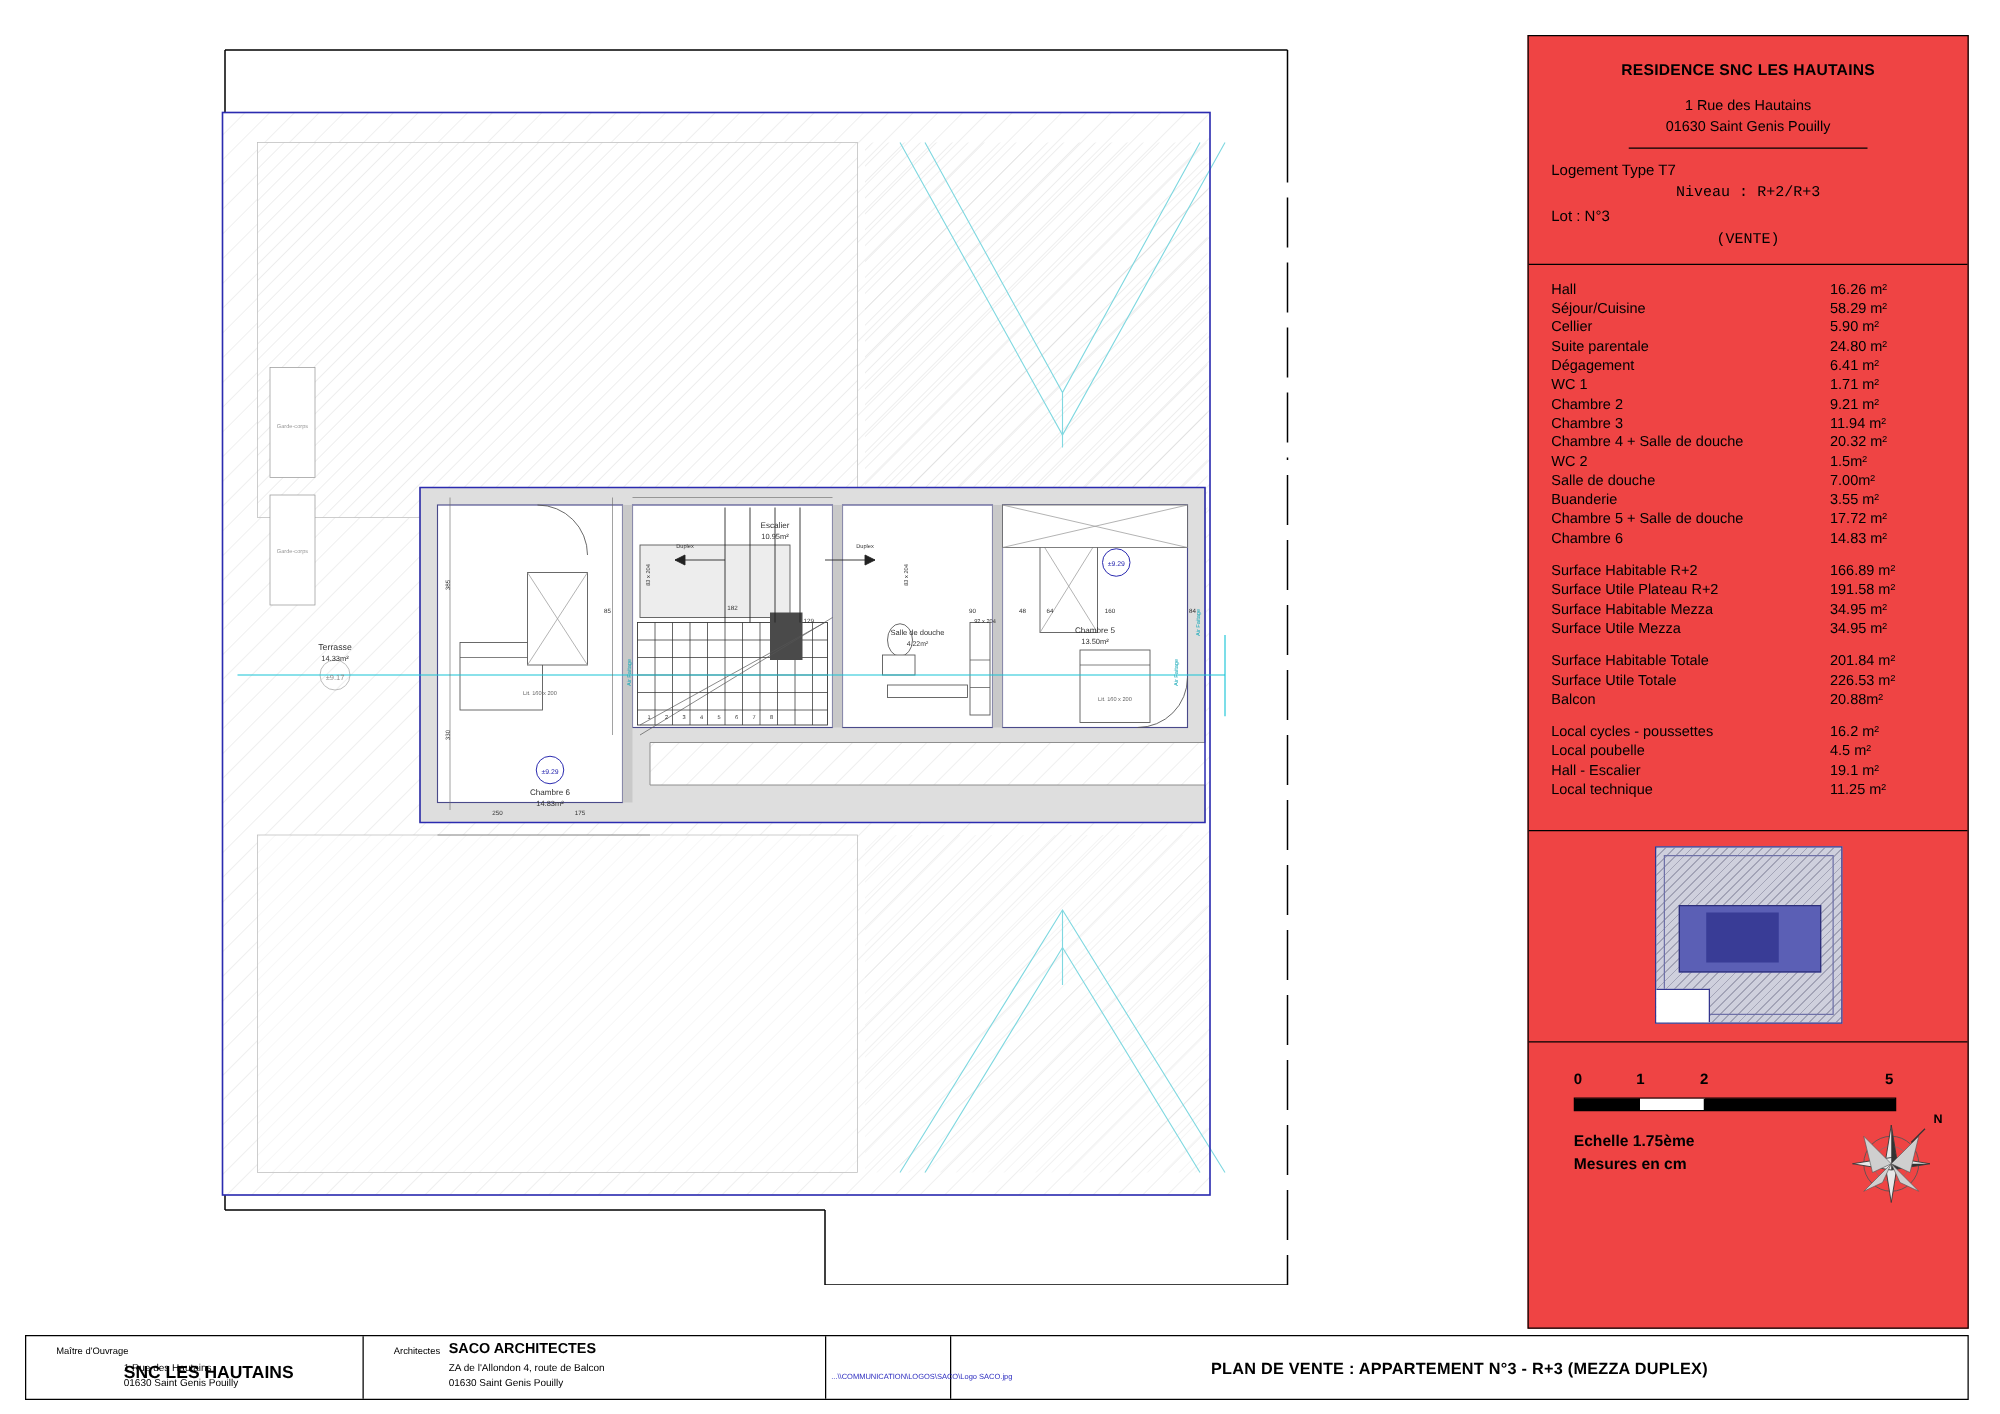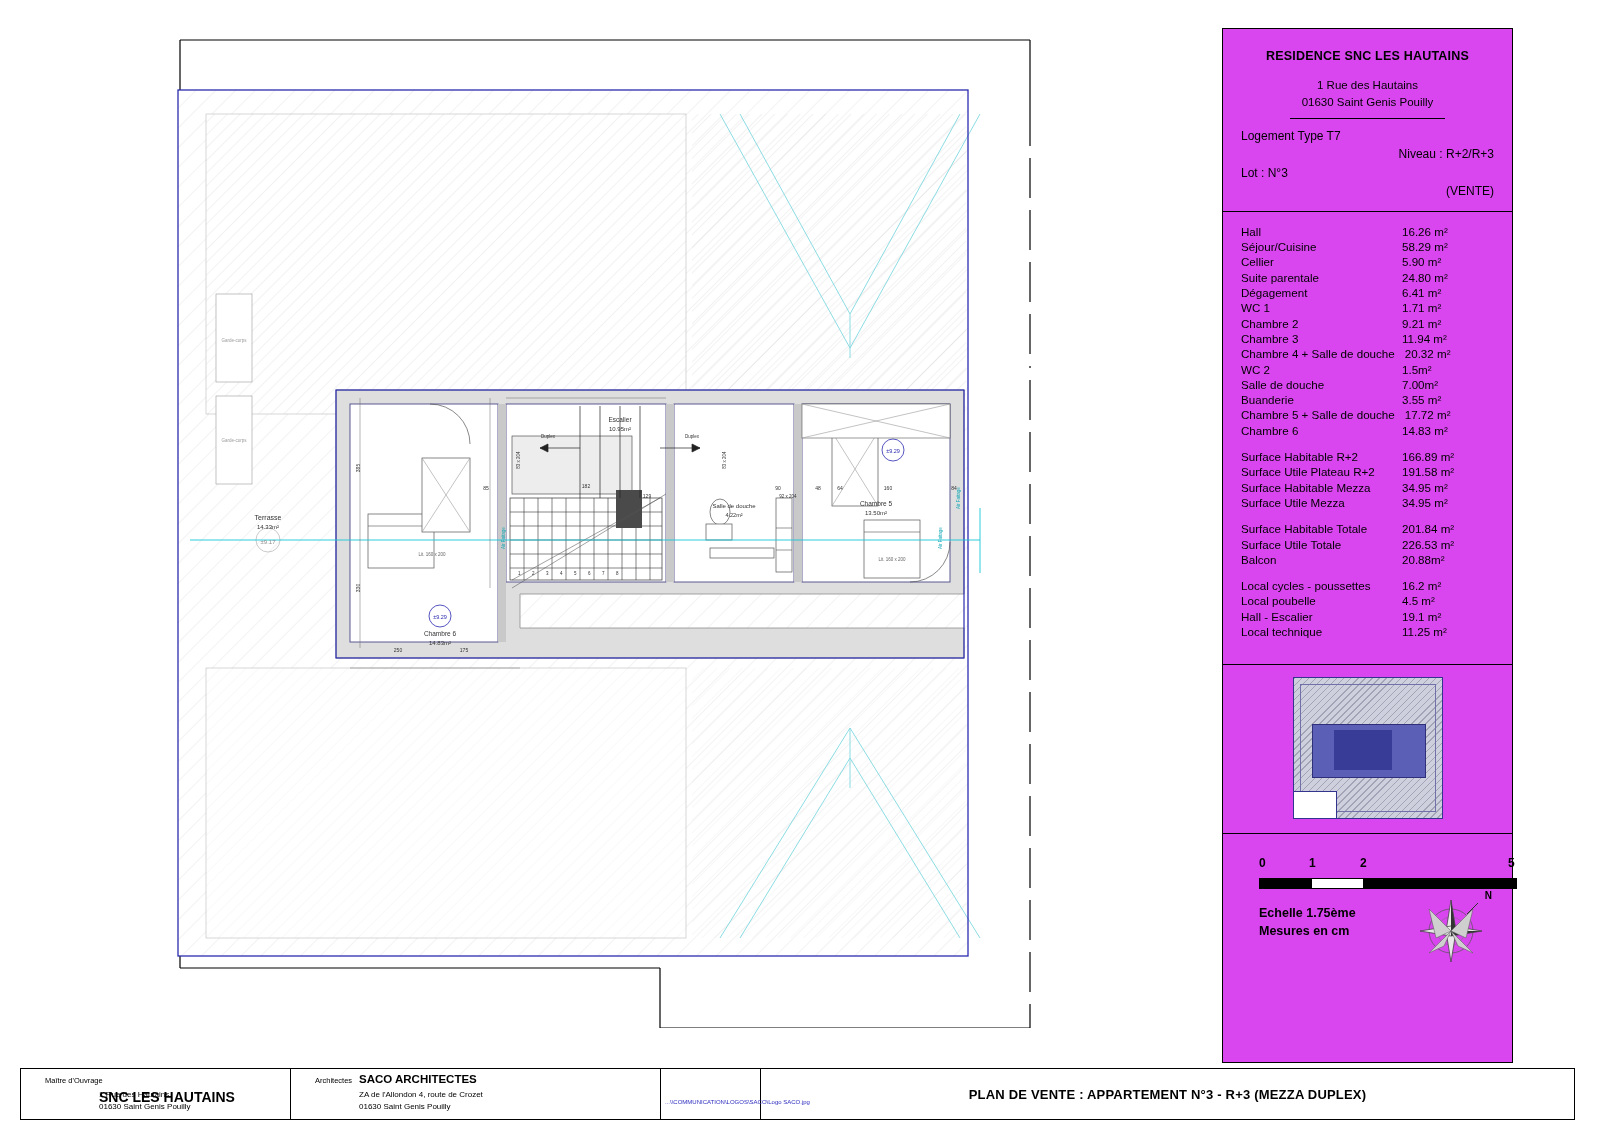--- a/index.html
+++ b/index.html
@@ -20,25 +20,25 @@
     left: 0; top: 0;
     width: 1600px;
     height: 1131px;
   }
 
   
   .info-panel {
     position: absolute;
     left: 1222px;
     top: 28px;
-    width: 291px;
+    width: 353px;
     height: 1035px;
     border: 1.5px solid #000;
     box-sizing: border-box;
-    background: #d946ef;
+    background: #ef4444;
   }
   .info-block {
     box-sizing: border-box;
     padding: 10px 16px;
   }
   .info-sep {
     border-bottom: 1.5px solid #000;
   }
   .proj-title {
     text-align: center;
@@ -60,21 +60,21 @@
   }
   .lot-row {
     display: flex;
     justify-content: space-between;
     font-size: 12px;
     line-height: 1.55;
     padding: 0 2px;
     flex-direction: column;
   }
   .lot-left, .lot-right { }
-  .lot-right { text-align: right; min-width: 128px; }
+  .lot-right { text-align: center; min-width: 128px; font-family: Liberation Mono, monospace; }
 
   .areas {
     font-size: 11.6px;
     line-height: 1.32;
     padding: 12px 18px 14px 18px;
   }
   .area-row {
     display: flex;
     justify-content: space-between;
   }
@@ -662,21 +662,21 @@
       <div class="tb-owner-name">SNC LES HAUTAINS</div>
       <div class="tb-owner-addr">
         <div>1 Rue des Hautains</div>
         <div>01630 Saint Genis Pouilly</div>
       </div>
     </div>
     <div class="tb-cell tb-arch">
       <div class="tb-label">Architectes</div>
       <div class="tb-arch-name">SACO ARCHITECTES</div>
       <div class="tb-arch-addr">
-        <div>ZA de l'Allondon 4, route de Crozet</div>
+        <div>ZA de l'Allondon 4, route de Balcon</div>
         <div>01630 Saint Genis Pouilly</div>
       </div>
     </div>
     <div class="tb-cell tb-path">
       <div class="tb-pathtext">...\\COMMUNICATION\LOGOS\SACO\Logo  SACO.jpg</div>
     </div>
     <div class="tb-cell tb-plan">
       <div class="tb-plantext">PLAN DE VENTE : APPARTEMENT N°3 - R+3 (MEZZA DUPLEX)</div>
     </div>
   </div>

